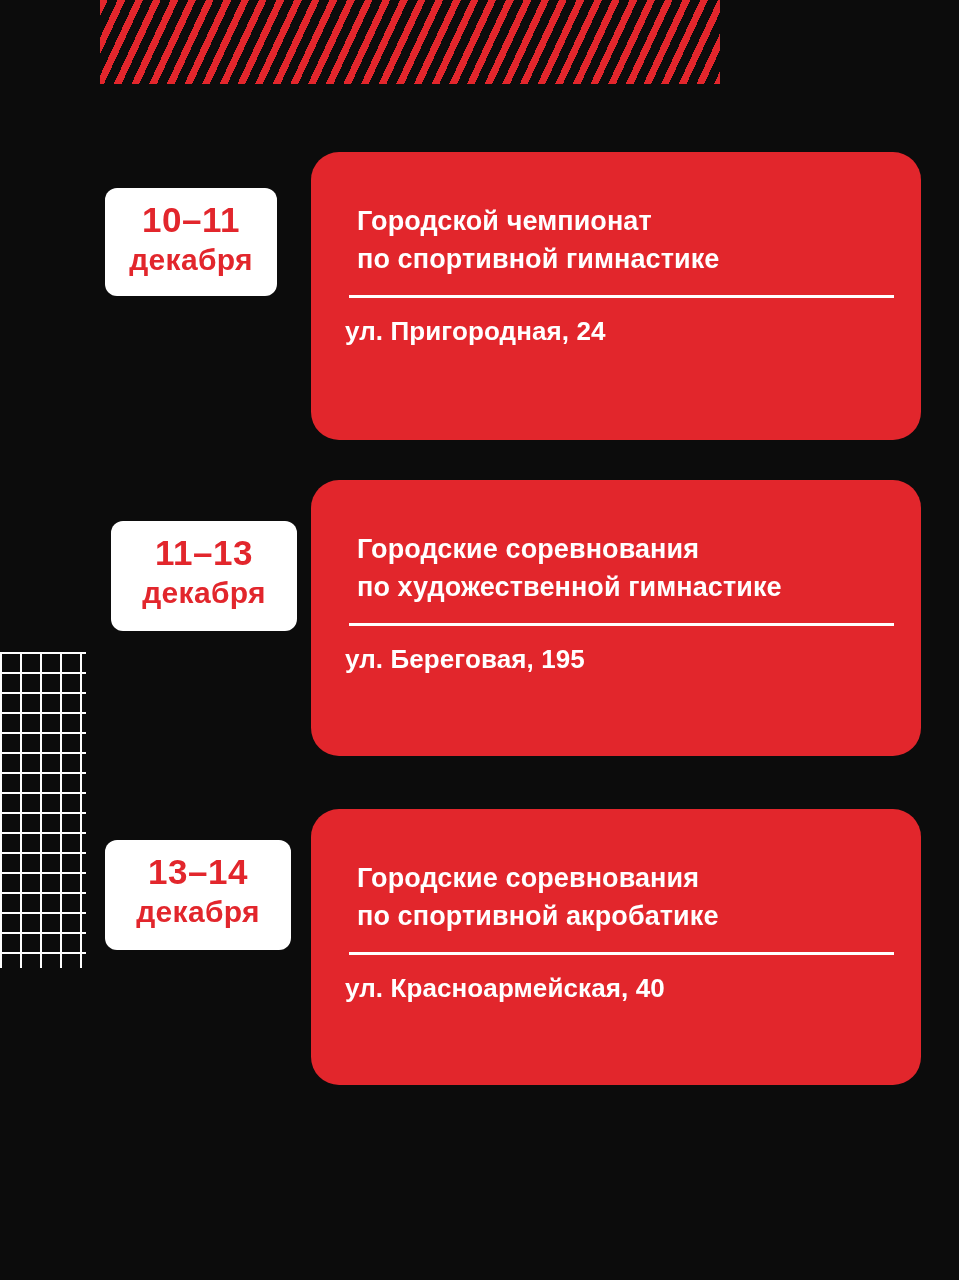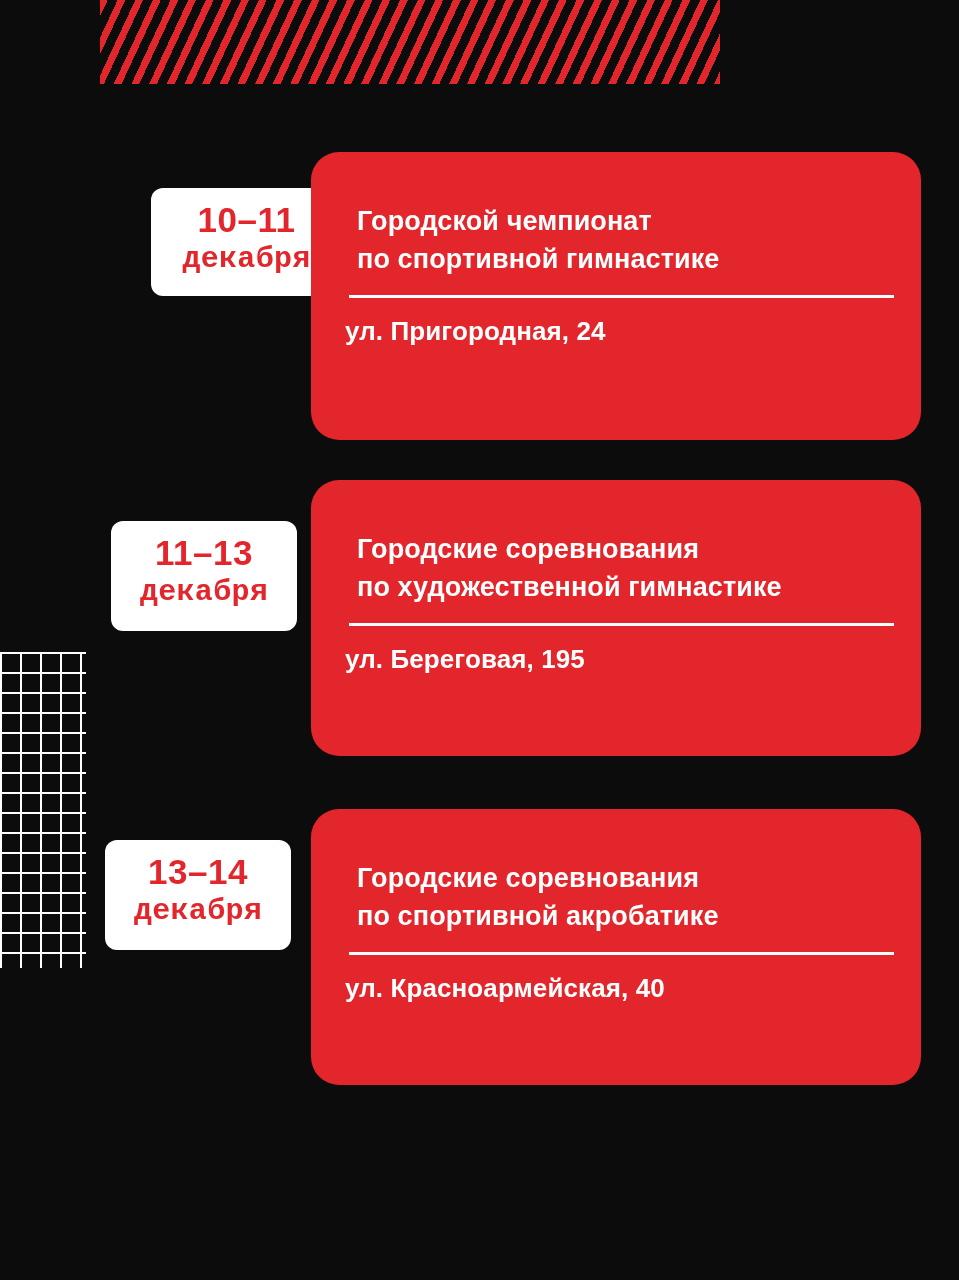--- a/index.html
+++ b/index.html
@@ -113,26 +113,25 @@
   }
 
   .date-month {
     color: #e2262c;
     font-size: 30px;
     font-weight: bold;
     line-height: 1.25;
     letter-spacing: 0.3px;
     display: block;
     margin-top: 4px;
-    font-family: Liberation Mono, monospace;
   }
 
   
   #event-0 .event-card { top: 152px; height: 288px; }
-  #event-0 .date-badge { left: 105px; top: 188px; width: 191px; height: 108px; margin-left: 46px; }
+  #event-0 .date-badge { left: 105px; top: 188px; width: 172px; height: 108px; }
 
   #event-1 .event-card { top: 480px; height: 276px; }
   #event-1 .date-badge { left: 105px; top: 521px; width: 186px; height: 110px; margin-left: 6px; }
 
   #event-2 .event-card { top: 809px; height: 276px; }
   #event-2 .date-badge { left: 105px; top: 840px; width: 186px; height: 110px; }
 </style>
 </head>
 <body>
 

